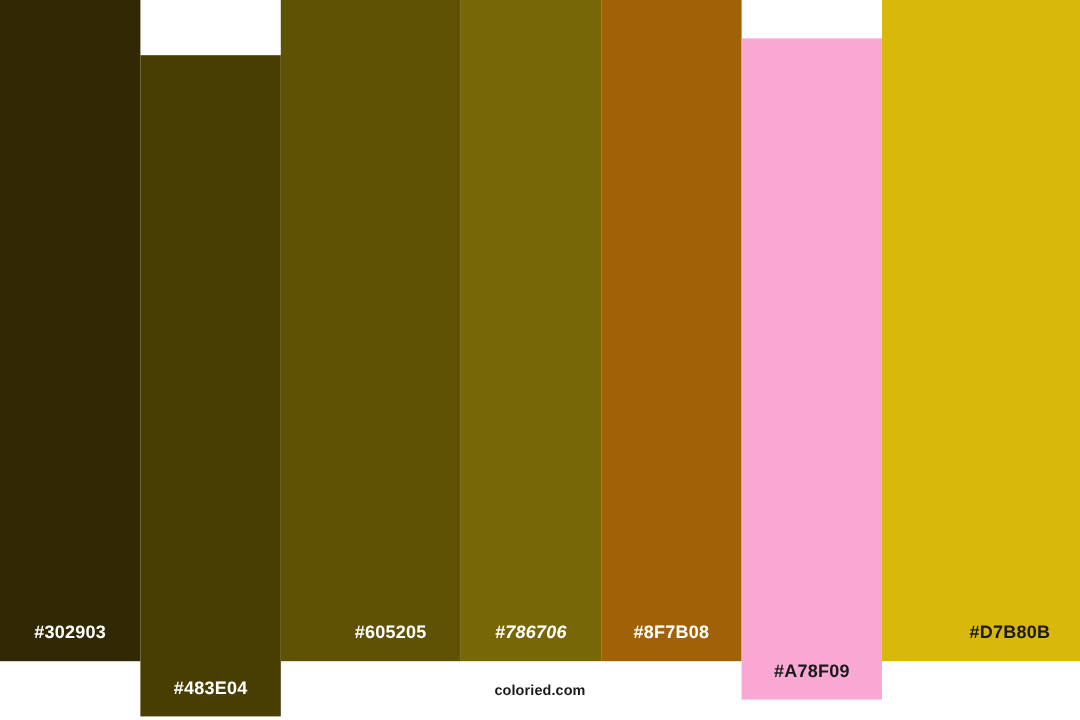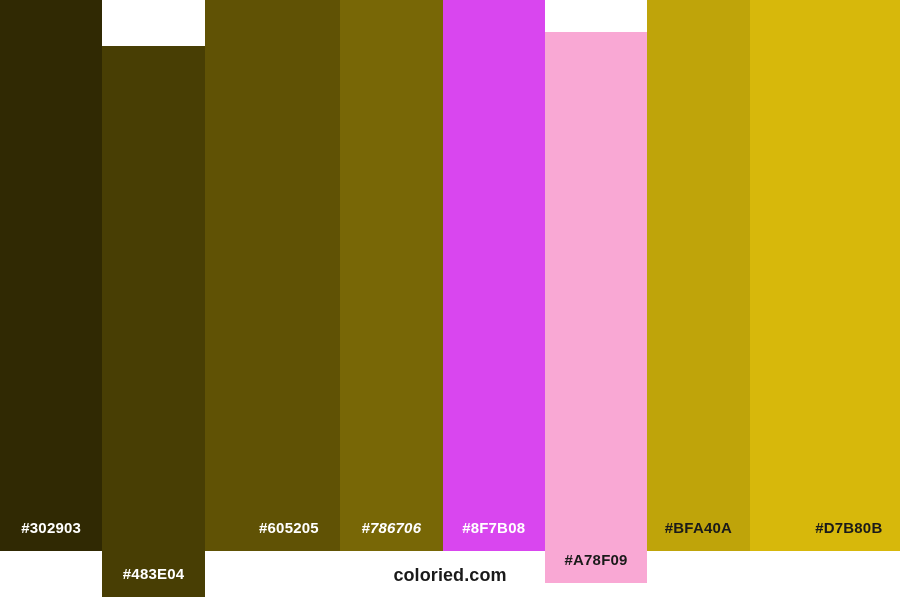--- a/index.html
+++ b/index.html
@@ -63,21 +63,21 @@
   .footer {
     flex: 1 1 auto;
     width: 900px;
     background: #ffffff;
     display: flex;
     align-items: center;
     justify-content: center;
   }
 
   .footer-brand {
-    font-size: 18px;
+    font-size: 12px;
     font-weight: bold;
     color: #1a1a1a;
     letter-spacing: 0.1px;
     line-height: 1;
     padding-bottom: 2px;
     user-select: none;
   }
 </style>
 </head>
 <body>
@@ -90,28 +90,25 @@
       </div>
       <div class="swatch light-text" style="background-color: rgb(72, 62, 4); margin-top: 46px;">
         <span class="swatch-label">#483E04</span>
       </div>
       <div class="swatch light-text" style="background-color: rgb(96, 82, 5); padding-left: 33px;">
         <span class="swatch-label">#605205</span>
       </div>
       <div class="swatch light-text" style="background-color: rgb(120, 103, 6); font-style: italic;">
         <span class="swatch-label">#786706</span>
       </div>
-      <div class="swatch light-text" style="background-color: #d946ef;">
+      <div class="swatch light-text" style="background-color: #a16207;">
         <span class="swatch-label">#8F7B08</span>
       </div>
       <div class="swatch dark-text" style="background-color: #f9a8d4; margin-top: 32px;">
         <span class="swatch-label">#A78F09</span>
-      </div>
-      <div class="swatch dark-text" style="background-color: rgb(191, 164, 10);">
-        <span class="swatch-label">#BFA40A</span>
       </div>
       <div class="swatch dark-text" style="background-color: rgb(215, 184, 11); padding-left: 48px;">
         <span class="swatch-label">#D7B80B</span>
       </div>
     </div>
 
   <div class="footer">
     <span class="footer-brand">coloried.com</span>
   </div>
 

